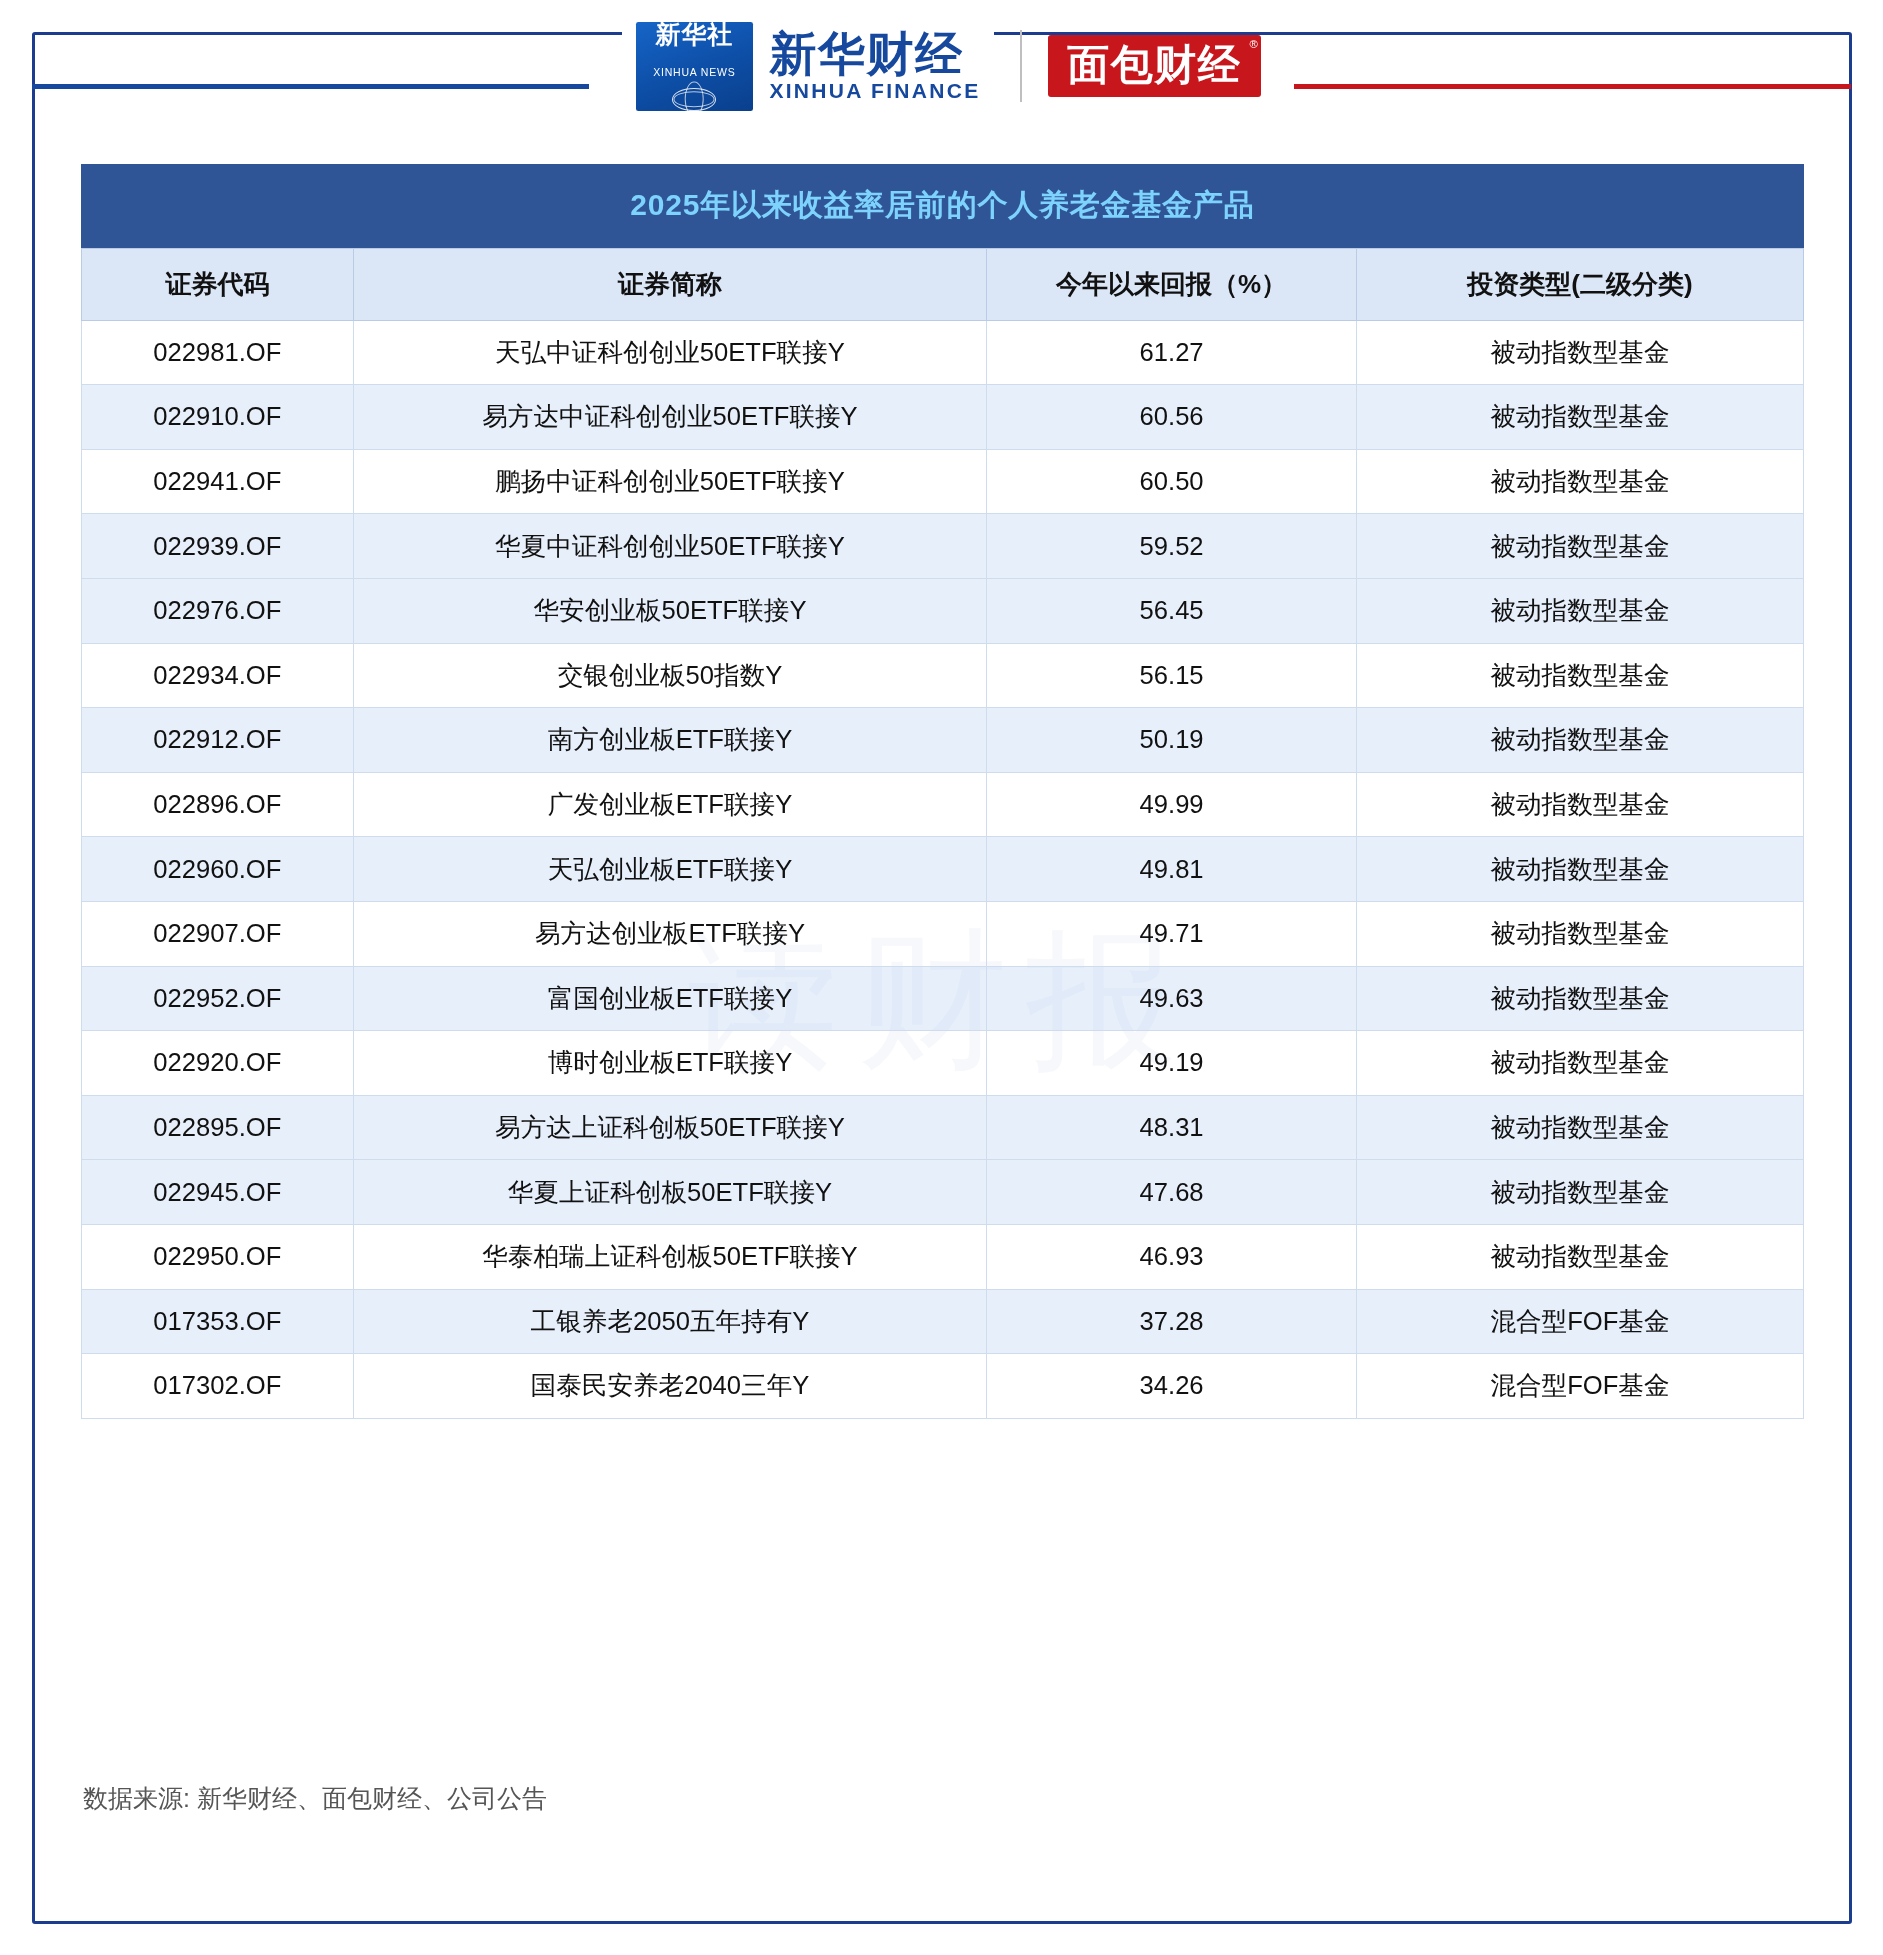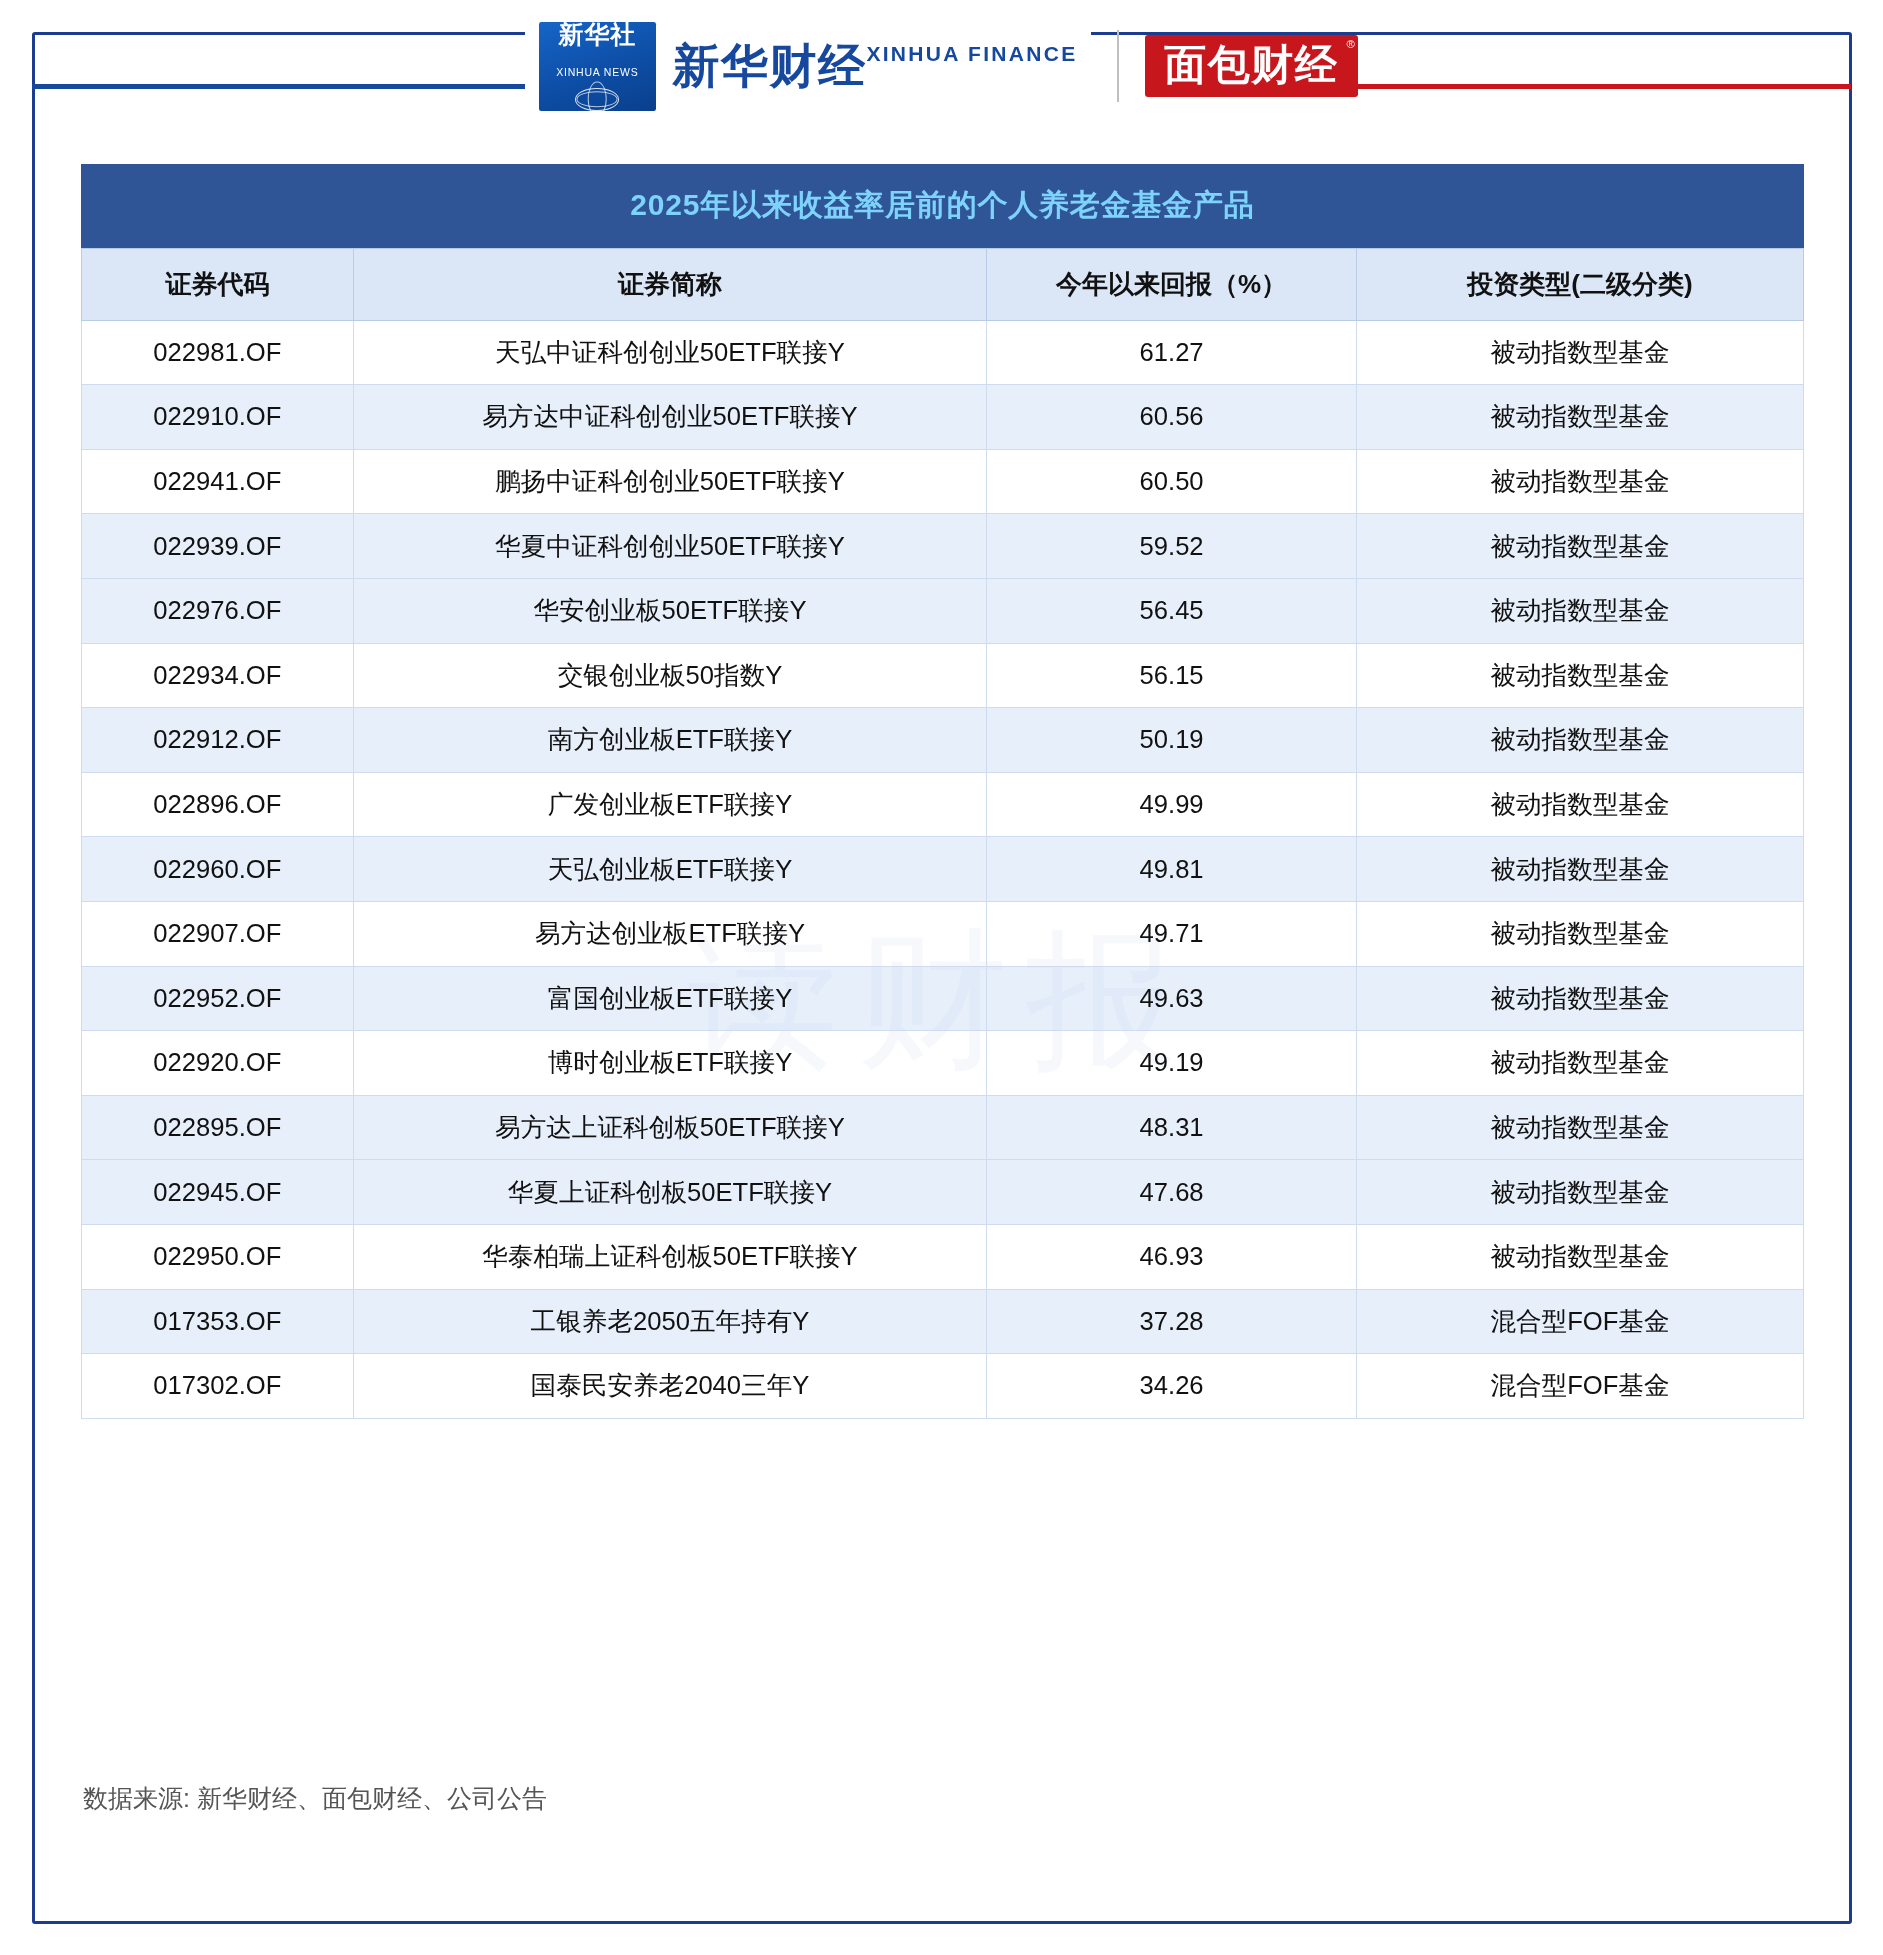--- a/index.html
+++ b/index.html
@@ -90,21 +90,21 @@
     top: 50%;
     left: 50%;
     transform: translate(-50%,-50%);
   }
   .globe::before { width: 16.6px; height: 33px; }
   .globe::after  { width: 39px; height: 13.6px; }
 
   .xf-text {
     margin-left: 16.6px;
     display: flex;
-    flex-direction: row;
+    flex-direction: column;
     justify-content: center;
   }
   .xf-cn {
     font-size: 47px;
     font-weight: bold;
     color: #16489e;
     line-height: 1.05;
     letter-spacing: 1.5px;
     white-space: nowrap;
   }

